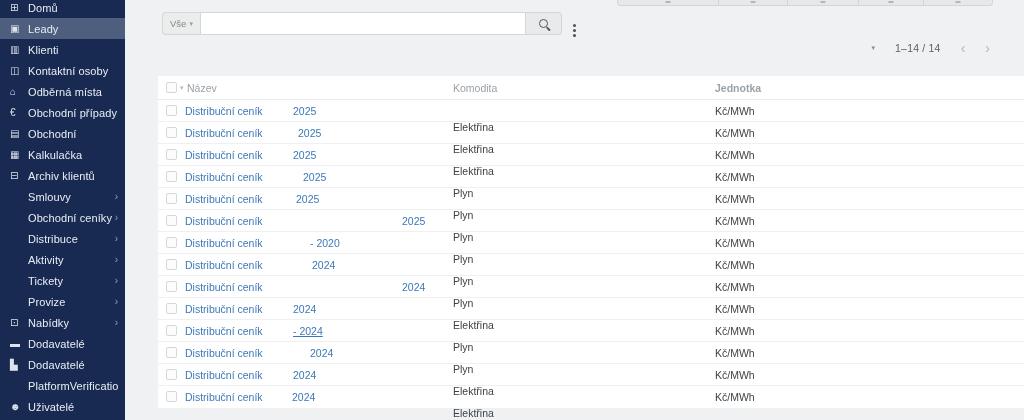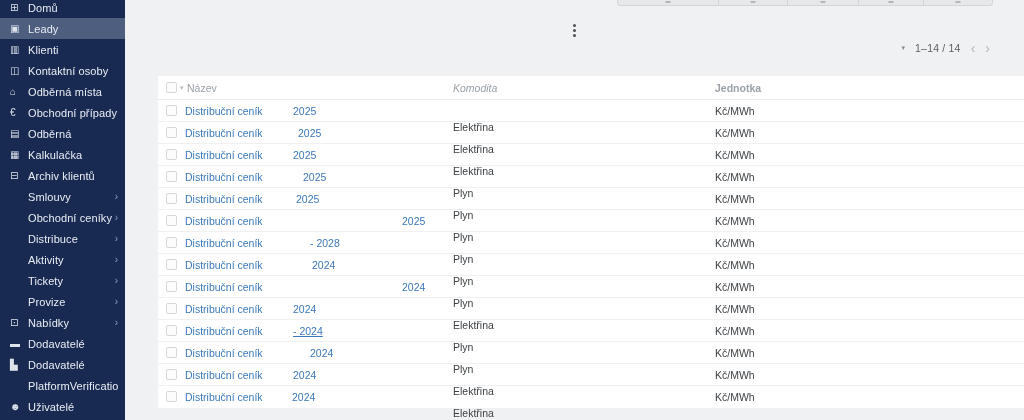--- a/index.html
+++ b/index.html
@@ -80,38 +80,38 @@
   .kebab-dot {
     display:block; width:3px; height:3px; border-radius:50%;
     background:#4d5155; margin:0 auto;
     box-shadow:0 5px 0 #4d5155, 0 10px 0 #4d5155;
     transform:translateY(1px);
   }
 
   
   .pagination {
     position:absolute; top:40px; right:34px; height:16px;
-    display:flex; align-items:center; gap:10px;
+    display:flex; align-items:center; gap:20px;
     font-size:10.5px; color:#5d6165;
   }
   .pg-caret { font-size:7px; color:#86898d; cursor:pointer; }
   .pg-range { letter-spacing:.2px; }
   .pg-btn {
     background:none; border:none; font-size:14px; color:#b3b6b9;
     cursor:pointer; line-height:14px; font-family:inherit; padding:0;
   }
 
   
   .table-card {
     position:absolute; left:33px; top:76px; width:926px;
     background:#fff; border-radius:0;
   }
   .thead { position:relative; height:24px; border-bottom:1px solid #e7e9ea; }
   .th { position:absolute; top:0; line-height:24px; font-size:10.5px; color:#9ba1a7; }
-  .th-name { left:29px; } .th-kom { left:295px;font-style:italic; } .th-jed { left:557px;font-weight:bold; }
+  .th-name { left:29px; } .th-kom { left:295px; } .th-jed { left:557px;font-weight:bold; }
   .hdr-caret { position:absolute; left:22px; top:0; line-height:24px; font-size:7px; color:#b5b9bd; cursor:pointer; }
   .checkbox {
     position:absolute; left:8px; top:50%; margin-top:-6px; width:11px; height:11px;
     border:1px solid #d5d8db; border-radius:2px; background:#fcfcfc; cursor:pointer;
   }
   .trow { position:relative; height:22px; border-bottom:1px solid #eef0f1;text-align:right; }
   .trow:last-child { border-bottom:none; }
   .cell { position:absolute; top:0; line-height:22px; font-size:10.5px; white-space:nowrap; }
   .cell-name { left:27px; color:#3c78b8; text-decoration:none; cursor:pointer; }
   .cell-year { color:#3c78b8; text-decoration:none; cursor:pointer; }
@@ -145,21 +145,21 @@
         <div class="side-item">
           <span class="side-icon">⌂</span>
           <span class="side-label">Odběrná místa</span>
         </div>
         <div class="side-item">
           <span class="side-icon">€</span>
           <span class="side-label">Obchodní případy</span>
         </div>
         <div class="side-item">
           <span class="side-icon">▤</span>
-          <span class="side-label">Odběrná</span>
+          <span class="side-label">Obchodní</span>
         </div>
         <div class="side-item">
           <span class="side-icon">▦</span>
           <span class="side-label">Kalkulačka</span>
         </div>
         <div class="side-item">
           <span class="side-icon">⊟</span>
           <span class="side-label">Archiv klientů</span>
         </div>
         <div class="side-item">
@@ -222,20 +222,30 @@
   <main class="main">
 
     <div class="top-strip">
       <span class="seg"></span>
       <span class="seg"></span>
       <span class="seg"></span>
       <span class="seg"></span>
       <span class="seg"></span>
     </div>
 
+    <div class="search-wrap">
+      <button class="scope-btn">
+        <span>Vše</span>
+        <span class="scope-caret">▾</span>
+      </button>
+      <input class="search-input" type="text" value="" style="">
+      <button class="search-btn">
+        <span class="mag"></span>
+      </button>
+    </div>
     <button class="kebab-btn">
       <span class="kebab-dot"></span>
     </button>
 
     <div class="pagination">
       <span class="pg-caret">▾</span>
       <span class="pg-range">1–14 / 14</span>
       <button class="pg-btn">‹</button>
       <button class="pg-btn">›</button>
     </div>
@@ -293,21 +303,21 @@
             <span class="checkbox"></span>
             <a class="cell cell-name">Distribuční ceník</a>
             <a class="cell cell-year" style="left: 244px;">2025</a>
             <span class="cell cell-kom">Plyn</span>
             <span class="cell cell-jed">Kč/MWh</span>
             <span class="row-caret">▾</span>
           </div>
           <div class="trow">
             <span class="checkbox"></span>
             <a class="cell cell-name">Distribuční ceník</a>
-            <a class="cell cell-year" style="left: 152px;">- 2028</a>
+            <a class="cell cell-year" style="left: 152px;">- 2020</a>
             <span class="cell cell-kom">Plyn</span>
             <span class="cell cell-jed">Kč/MWh</span>
             <span class="row-caret">▾</span>
           </div>
           <div class="trow">
             <span class="checkbox"></span>
             <a class="cell cell-name">Distribuční ceník</a>
             <a class="cell cell-year" style="left: 154px;">2024</a>
             <span class="cell cell-kom">Plyn</span>
             <span class="cell cell-jed">Kč/MWh</span>

